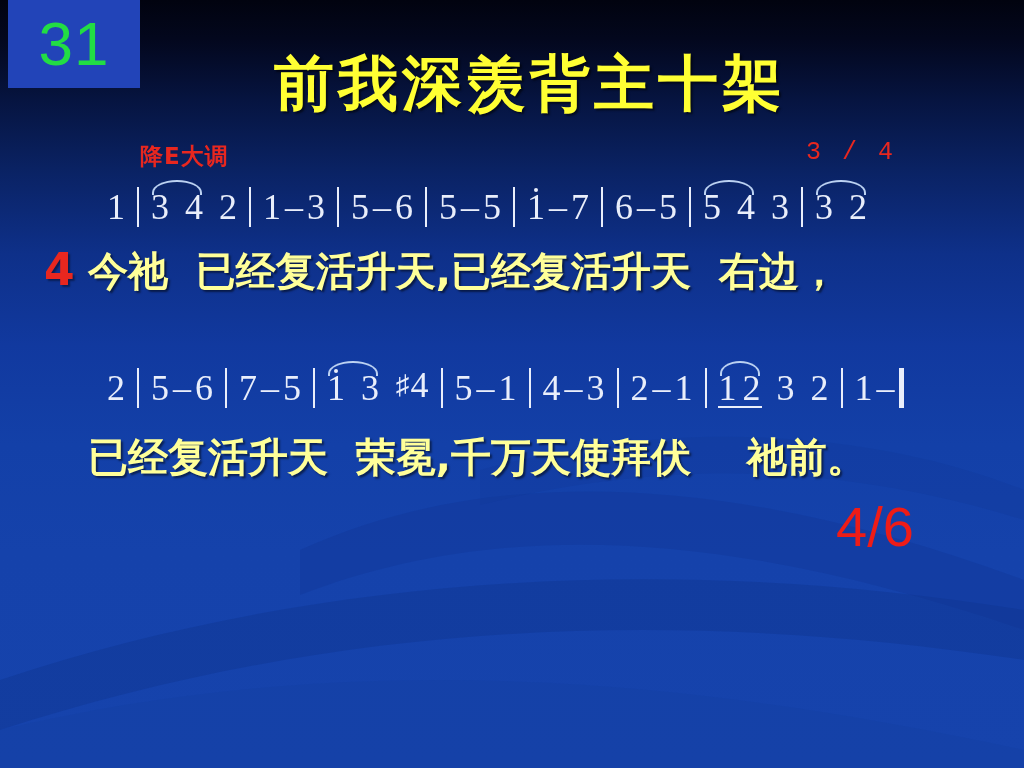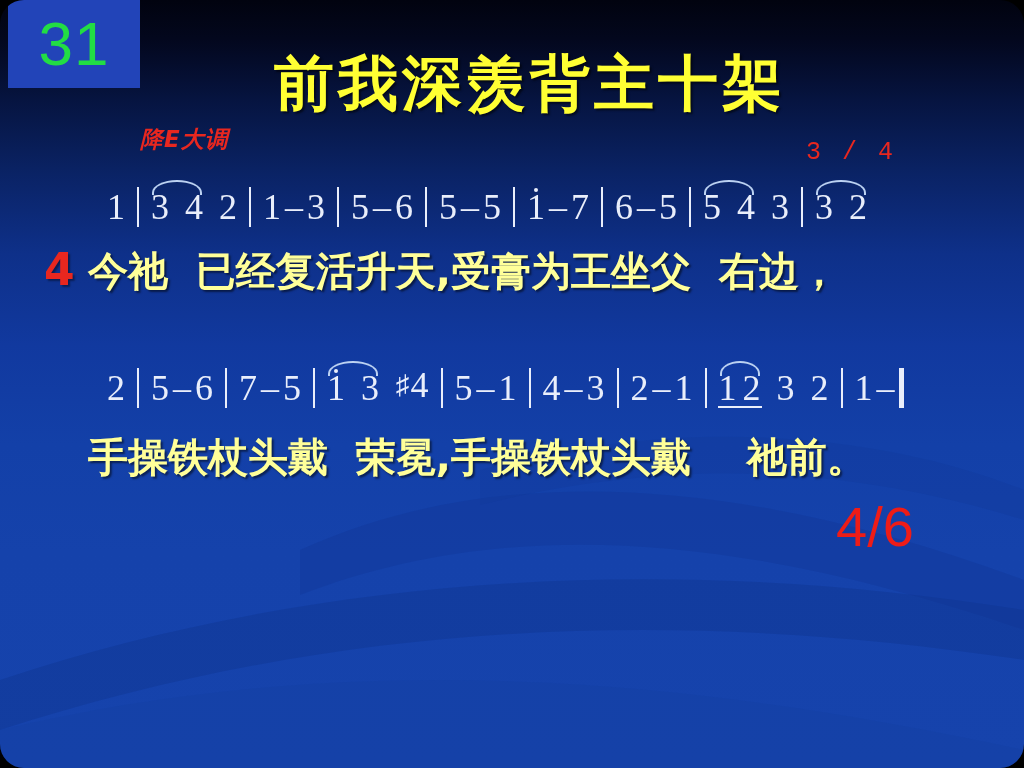--- a/index.html
+++ b/index.html
@@ -22,21 +22,20 @@
     background: linear-gradient(to bottom,
         #01030f 0%,
         #03071d 5%,
         #061440 13%,
         #0a2263 22%,
         #0e3089 33%,
         #11399f 45%,
         #1340a8 58%,
         #1542ab 72%,
         #1643ac 100%);
-    border-radius: 24px;
   }
 
   
   .swoosh {
     position: absolute;
     pointer-events: none;
   }
   .swoosh svg { display:block; }
 
   
@@ -77,27 +76,26 @@
     letter-spacing: 4px;
     text-shadow: 2px 2px 2px rgba(0,0,0,0.55);
     padding-left: 36px;
     box-sizing: border-box;
   }
 
   
   #key-sig {
     position: absolute;
     left: 140px;
-    top: 124px;
+    top: 141px;
     color: #e8271f;
     font-size: 23px;
     font-weight: bold;
     font-family: "DejaVu Sans", sans-serif;
     letter-spacing: 1px;
-    font-style: italic;
   }
   #time-sig {
     position: absolute;
     left: 806px;
     top: 138px;
     color: #e8271f;
     font-size: 25px;
     font-family: Liberation Mono, monospace;
     letter-spacing: 3px;
   }
@@ -308,21 +306,21 @@
       <span class="measure">
         <span class="slur-group">
           <span class="slur"></span>
           <span class="note">3</span>
           <span class="note gap-left">2</span>
         </span>
       </span>
     </div>
 
   <div id="verse-number">4</div>
-  <div class="lyrics" id="lyrics-1">今祂  已经复活升天,受膏为王坐父  右边，</div>
+  <div class="lyrics" id="lyrics-1">今祂  已经复活升天,已经复活升天  右边，</div>
 
   <div class="staff" id="staff-2">
       <span class="note">2</span>
       <span class="barline"></span>
       <span class="measure">
         <span class="note">5</span>
         <span class="note dash">–</span>
         <span class="note">6</span>
       </span>
       <span class="barline"></span>
@@ -372,17 +370,17 @@
         <span class="note gap-left">2</span>
       </span>
       <span class="barline"></span>
       <span class="measure">
         <span class="note">1</span>
         <span class="note dash">–</span>
       </span>
       <span class="barline final2"></span>
     </div>
 
-  <div class="lyrics" id="lyrics-2">手操铁杖头戴  荣冕,手操铁杖头戴    祂前。</div>
+  <div class="lyrics" id="lyrics-2">已经复活升天  荣冕,千万天使拜伏    祂前。</div>
 
   <div id="page-counter">4/6</div>
 
 </div>
 
 </body></html>

